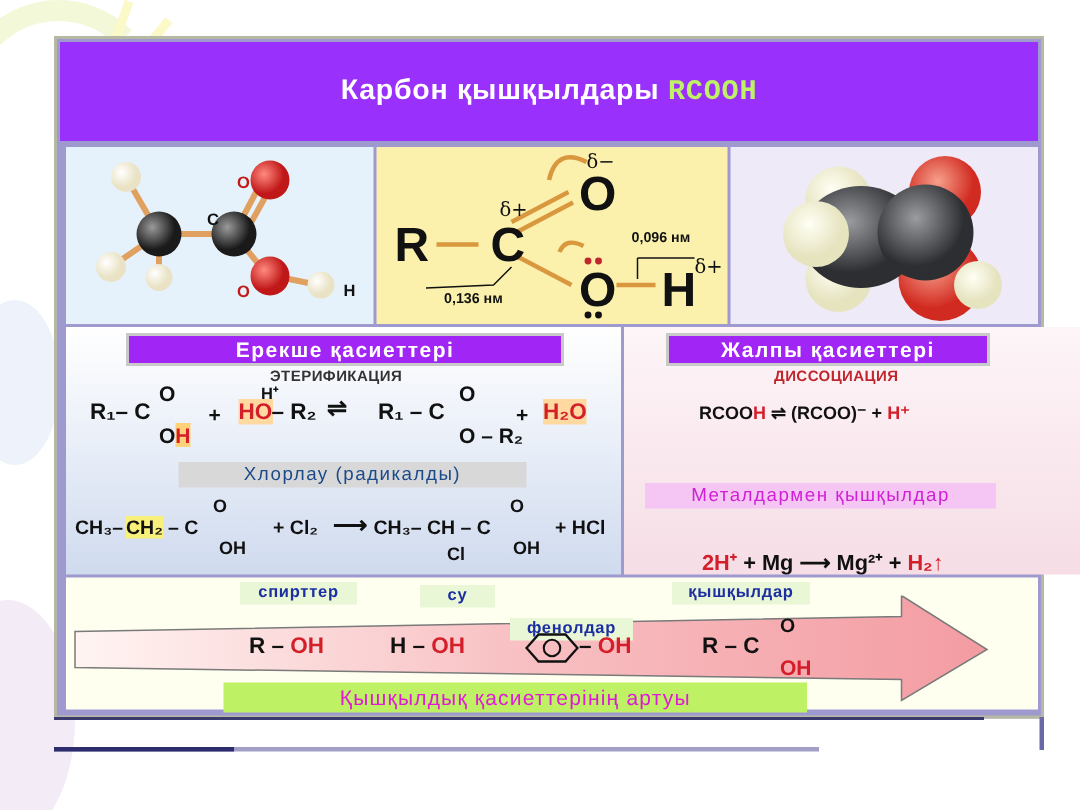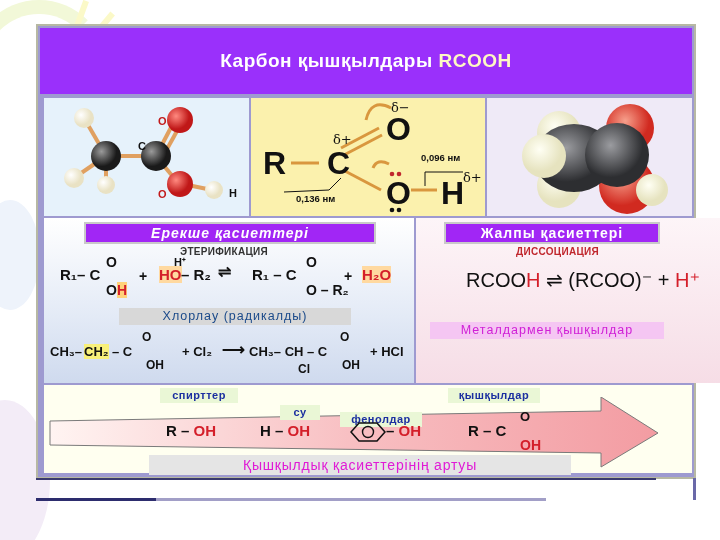--- a/index.html
+++ b/index.html
@@ -6,47 +6,47 @@
   body { width:720px; height:540px; position:relative; overflow:hidden; background:#ffffff; font-family:"Liberation Sans", sans-serif; }
   .deco { position:absolute; border-radius:50%; }
   .deco1 { left:-30px; top:0; width:110px; height:110px; border:14px solid #f2f8d8; border-right-color:transparent; border-bottom-color:transparent; }
   .deco2 { left:-20px; top:200px; width:60px; height:110px; background:#eef3fb; }
   .deco3 { left:-40px; top:400px; width:90px; height:160px; background:#f3ecf7; }
   .ray { position:absolute; width:6px; height:30px; background:#fbf9c8; transform:rotate(20deg); }
 
   .frame { position:absolute; left:36px; top:24px; width:660px; height:455px; background:#9e9ad0; border:2px solid #b7b8a3; box-sizing:border-box; }
   .title-bar { position:absolute; left:2px; top:2px; right:2px; height:66px; background:#9a30fb; display:flex; align-items:center; justify-content:center; }
   .title { color:#ffffff; font-weight:bold; font-size:19px; letter-spacing:0.5px; }
-  .title .accent { color:#fef9c3; }
+  .title .accent { color:#bef264;font-family:Liberation Mono, monospace; }
 
   .panel { position:absolute; box-sizing:border-box; }
   .p-ball { left:6px; top:72px; width:205px; height:118px; background:#e6f2fb; }
   .p-polar { left:213px; top:72px; width:234px; height:118px; background:#fbf1ad; }
   .p-space { left:449px; top:72px; width:205px; height:118px; background:#efeaf7; }
   .p-special { left:6px; top:192px; width:370px; height:165px; background:linear-gradient(#ffffff, #e3eaf6 60%, #cfdaee); }
   .p-general { left:378px; top:192px; width:332px; height:165px; background:linear-gradient(#fdf5f8, #f6dde6);padding-left:24px; }
   .p-acid { left:6px; top:359px; width:648px; height:88px; background:#fffff0; }
 
   .heading-box { position:absolute; background:#a126f5; color:#fff; font-weight:bold; font-size:14px; letter-spacing:1px; text-align:center; border:2px solid #c9c9c9; box-sizing:border-box; height:22px; line-height:18px; }
-  .h-special { left:40px; top:4px; width:292px;font-style:italic; }
+  .h-special { left:40px; top:4px; width:292px; }
   .h-general { left:28px; top:4px; width:216px; }
 
   .rx-title { position:absolute; font-size:10px; font-weight:bold; letter-spacing:0.3px;text-align:right; }
   .chem { position:absolute; font-family:"Liberation Sans", sans-serif; font-weight:bold; color:#111; }
   .red { color:#d41f2a; }
   .hl { background:#ffd27a; padding:0 2px; }
   .hly { background:#f8f07a; }
 
   .sub-label { position:absolute; font-size:12.5px; letter-spacing:1px; text-align:center; }
   .chlor-label { left:75px; top:90px; width:232px; background:#d8d8d8; color:#1b4a8a; height:17px; line-height:17px; }
   .metal-label { left:14px; top:104px; width:234px; background:#f5c6f3; color:#d01fd6; height:17px; line-height:17px; }
 
   .acid-tag { position:absolute; top:3px; background:#eaf7d6; color:#1b2fa0; font-size:11px; font-weight:bold; letter-spacing:0.5px; text-align:center; height:15px; line-height:14px; }
   .arrow-svg { position:absolute; left:2px; top:12px; }
-  .increase-label { position:absolute; left:105px; top:70px; width:422px; height:20px; background:#e5e5e5; color:#e01bd6; font-size:14px; letter-spacing:0.8px; text-align:center; line-height:20px; }
+  .increase-label { position:absolute; left:105px; top:70px; width:389px; height:20px; background:#bef264; color:#e01bd6; font-size:14px; letter-spacing:0.8px; text-align:center; line-height:20px; }
 
   .bottom-line1 { position:absolute; left:36px; top:498px; width:510px; height:3px; background:#a29fc7; }
   .bottom-line1b { position:absolute; left:36px; top:498px; width:120px; height:3px; background:#2d2d6e; }
   .bottom-line2 { position:absolute; left:36px; top:478px; width:620px; height:2px; background:#3a3a6e; }
   .right-notch { position:absolute; left:693px; top:478px; width:3px; height:22px; background:#6a68a8; }
 </style>
 </head>
 <body>
 
 <div class="deco deco1"></div>
@@ -209,40 +209,43 @@
       <span class="chem" style="left:296px;top:112px;font-size:12px;">O</span>
       <span class="chem" style="left:254px;top:144px;font-size:12px;">Cl</span>
       <span class="chem" style="left:298px;top:140px;font-size:12px;">OH</span>
       <span class="chem" style="left:326px;top:126px;font-size:13px;">+ HCl</span>
     </div>
   </div>
 
   <div class="panel p-general">
     <div class="heading-box h-general">Жалпы қасиеттері</div>
     <div class="rx-title" style="left:100px;top:28px;color:#c0272d;">ДИССОЦИАЦИЯ</div>
-    <div class="chem" style="left:50px;top:50px;font-size:20px;font-weight:normal;">
+    <div class="chem" style="left:50px;top:50px;font-size:12px;font-weight:bold;">
       <span>RCOO</span><span class="red">H</span><span> ⇌ </span><span>(RCOO)⁻ + </span><span class="red">H⁺</span>
     </div>
     <div class="sub-label metal-label">Металдармен қышқылдар</div>
+    <div class="chem" style="left:52px;top:146px;font-size:14.5px;white-space:nowrap;">
+      <span class="red">2H⁺</span><span> + Mg ⟶ Mg²⁺ + </span><span class="red">H₂↑</span>
+    </div>
   </div>
 
   <div class="panel p-acid">
     <svg class="arrow-svg" width="620" height="72">
       <defs>
         <linearGradient id="ag" x1="0" x2="1">
             <stop offset="0" stop-color="#fff4f2"></stop>
             <stop offset="0.5" stop-color="#f8bfc2"></stop>
             <stop offset="1" stop-color="#f39ca2"></stop>
           </linearGradient>
       </defs>
       <path d="M4 24 L555 14 L555 0 L612 36 L555 70 L555 56 L4 48 Z" fill="url(#ag)" stroke="#7a7a7a" stroke-width="1"></path>
     </svg>
 
     <div class="acid-tag" style="left:116px;width:78px;">спирттер</div>
-    <div class="acid-tag" style="left:236px;width:40px;top:20px;">су</div>
+    <div class="acid-tag" style="left:236px;width:50px;top:5px;">су</div>
     <div class="acid-tag" style="left:296px;width:82px;top:5px;margin-top:22px;">фенолдар</div>
     <div class="acid-tag" style="left:404px;width:92px;">қышқылдар</div>
 
     <div class="chem" style="left:122px;top:37px;font-size:15px;">
       <span>R – </span><span class="red">OH</span>
     </div>
     <div class="chem" style="left:216px;top:37px;font-size:15px;text-align:right;">
       <span>H – </span><span class="red">OH</span>
     </div>
     <svg style="position:absolute;left:306px;top:36px;" width="36" height="22">

